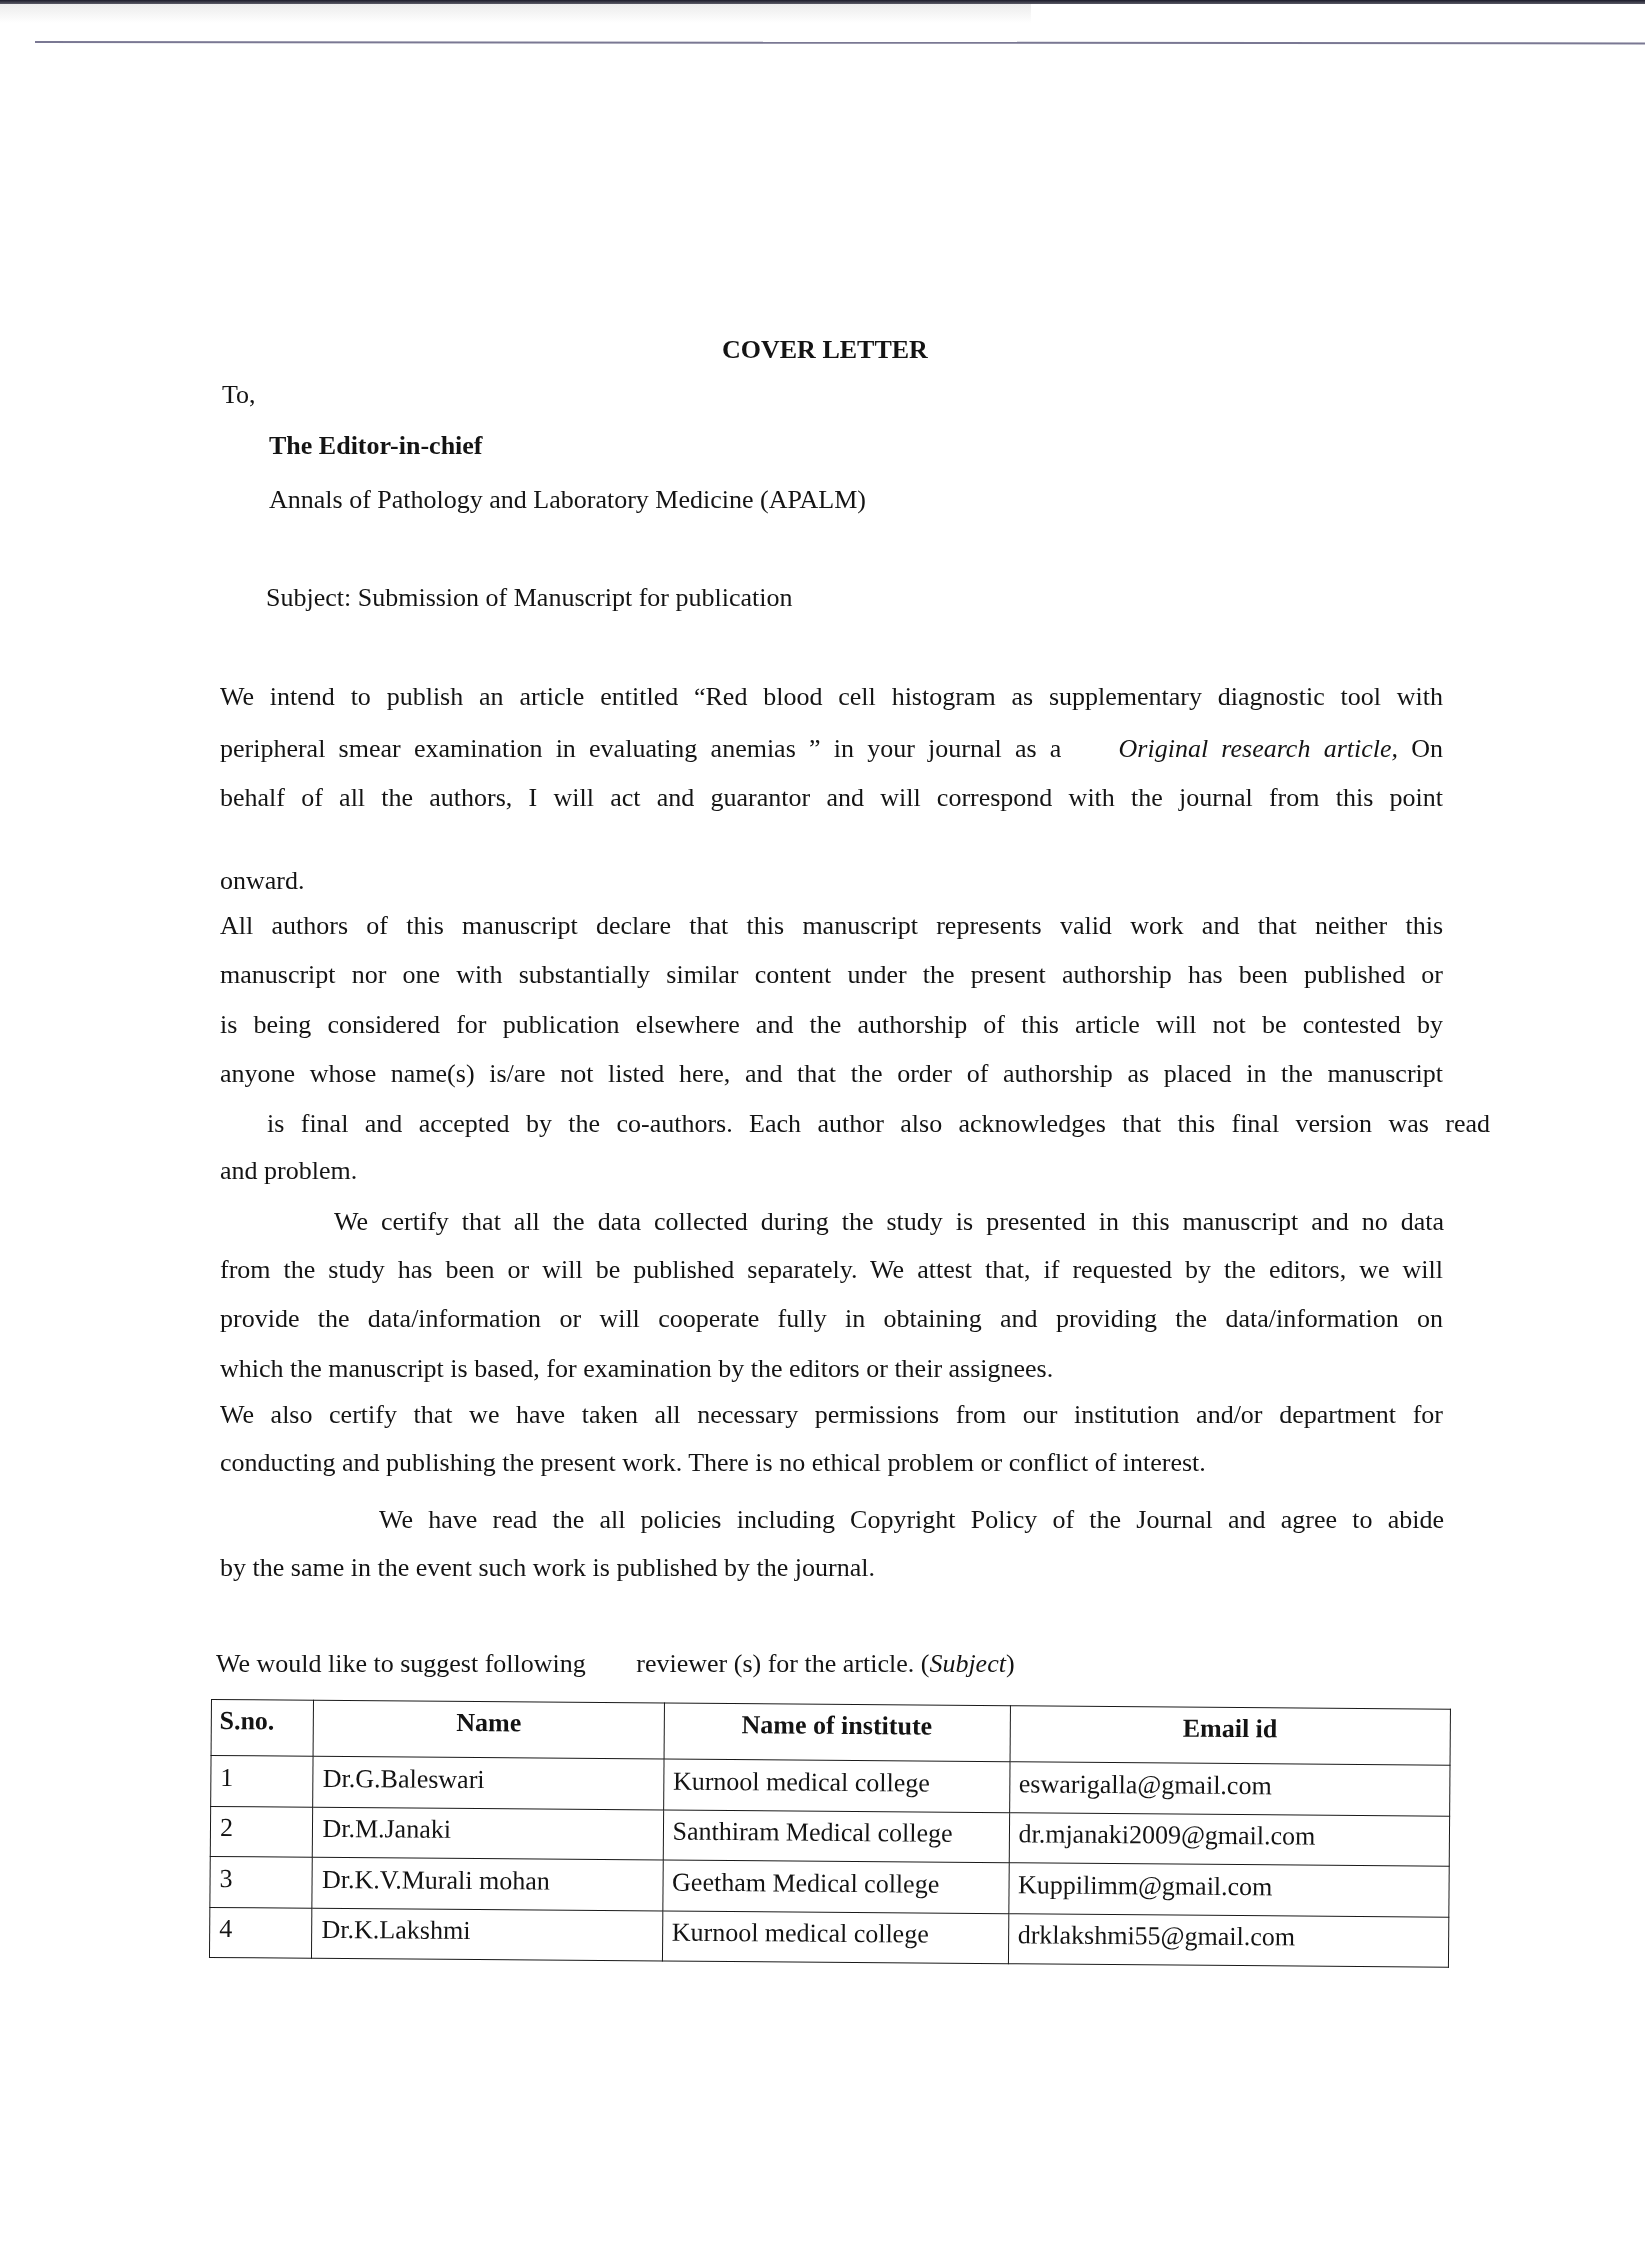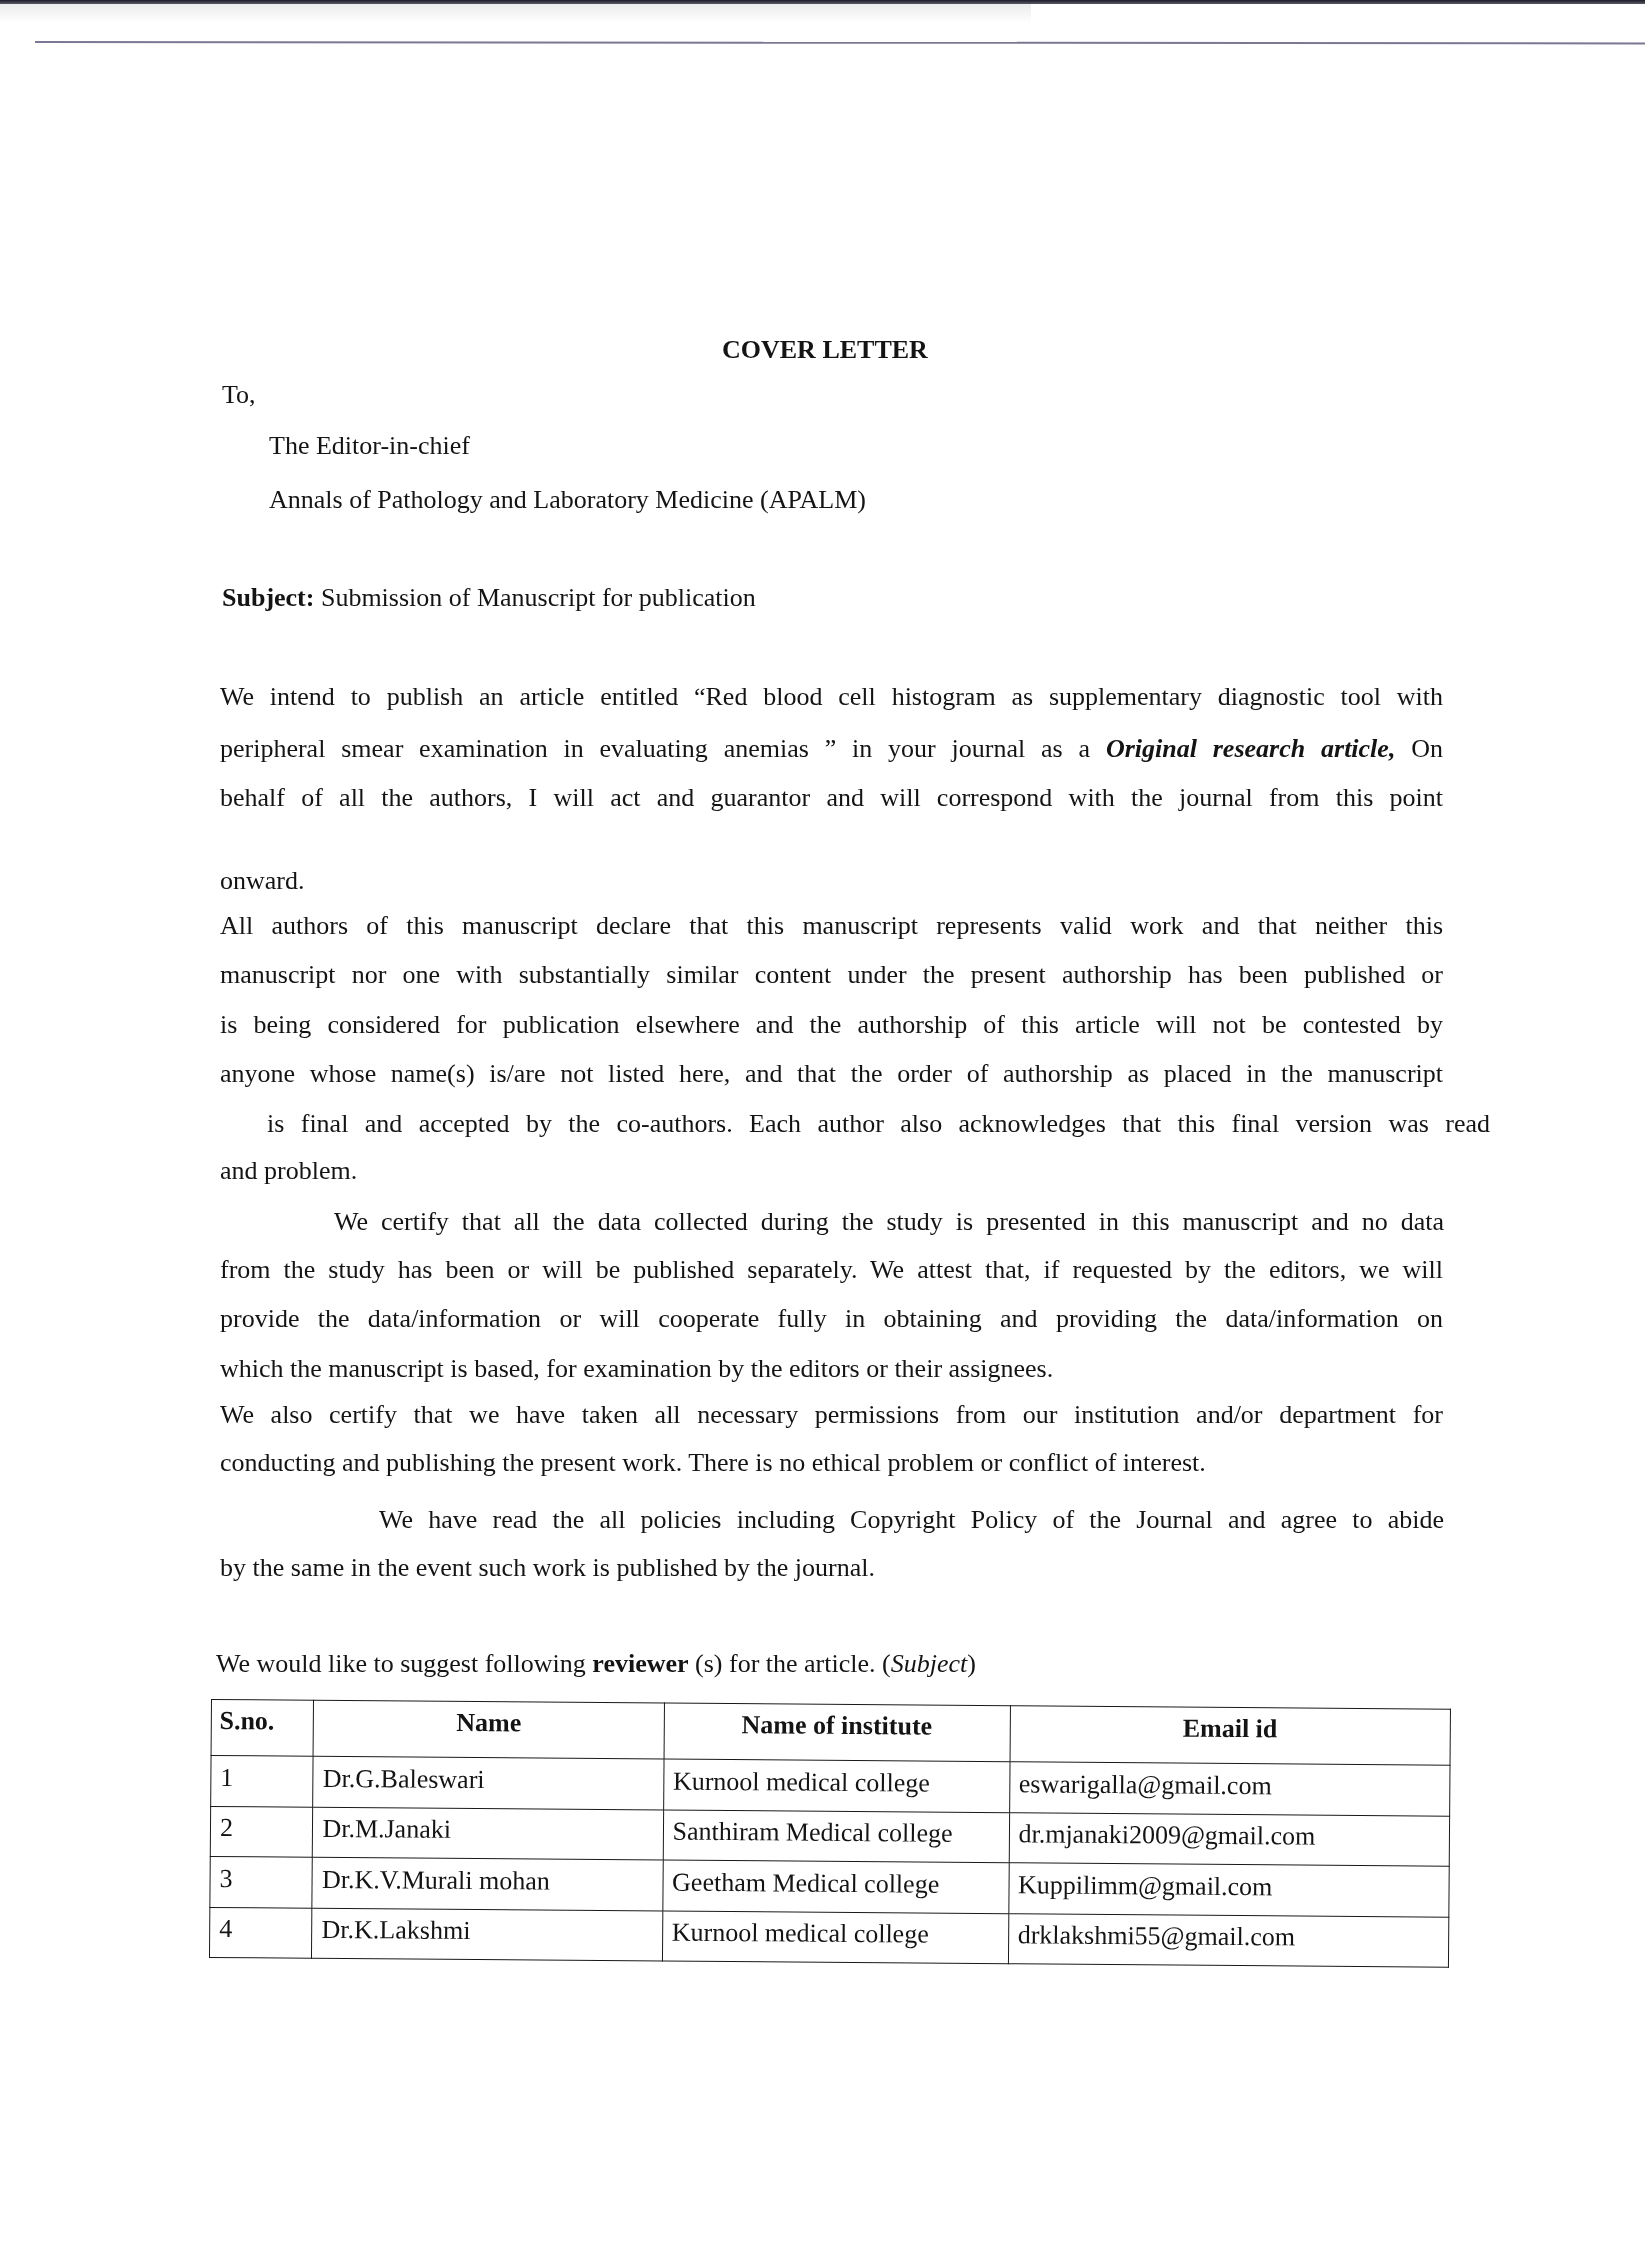--- a/index.html
+++ b/index.html
@@ -22,21 +22,21 @@
   }
   .page-text { position: absolute; font-size: 25px; line-height: 1.0; white-space: nowrap; }
   .title {
     position: absolute; left: 722px; top: 335px; font-size: 26px; font-weight: bold;
     text-decoration-thickness: 2.6px; text-underline-offset: 5.2px;
   }
   .para-line { position: absolute; left: 220px; width: 1223px; font-size: 26px; text-align: justify; text-align-last: justify; white-space: nowrap; }
   .para-line.last { text-align-last: left; }
   .para-line.indent1 { left: 334px; width: 1110px; }
   .para-line.indent2 { left: 379px; width: 1065px; }
-  b { font-weight: bold; }
+  b { font-weight: normal; margin-left: 44px; }
   i { font-style: italic; }
 
   table.reviewers {
     position: absolute; left: 211px; top: 1699px; width: 1240px;
     border-collapse: collapse; font-size: 26px;
     transform: rotate(0.45deg); transform-origin: left top;
   }
   table.reviewers th, table.reviewers td {
     border: 1.9px solid #1a1a1a; vertical-align: top; text-align: left;
     padding: 6.4px 9px 0 9px; height: 43px; font-weight: normal;
@@ -51,21 +51,21 @@
 </head>
 <body>
 
 <div class="scan-edge-top"></div>
 <div class="scan-shade"></div>
 <div class="scan-rule"></div>
 
 <div class="title">COVER LETTER</div>
 
 <div class="page-text" style="left:222px; top:382px; font-size:26px;">To,</div>
-<div class="page-text" style="left:269px; top:433px; font-size:26px;">The Editor-in-chief</div>
+<div class="page-text" style="left:269px; top:433px; font-size:26px;font-weight:bold;">The Editor-in-chief</div>
 <div class="page-text" style="left:269px; top:487px; font-size:26px;">Annals of Pathology and Laboratory Medicine (APALM)</div>
 
 <div class="page-text" style="left:222px; top:585px; font-size:26px;">
   <b>Subject:</b>
   <span>Submission of Manuscript for publication</span>
 </div>
 
 <div class="para-line" style="top:682px;">We intend to publish an article entitled “Red blood cell histogram as supplementary diagnostic tool with</div>
 <div class="para-line" style="top:734px;"><span>peripheral smear examination in evaluating anemias ” in your journal as a </span><b><i>Original research article,</i></b><span> On</span></div>
 <div class="para-line" style="top:783px;">behalf of all the authors, I will act and guarantor and will correspond with the journal from this point</div>

